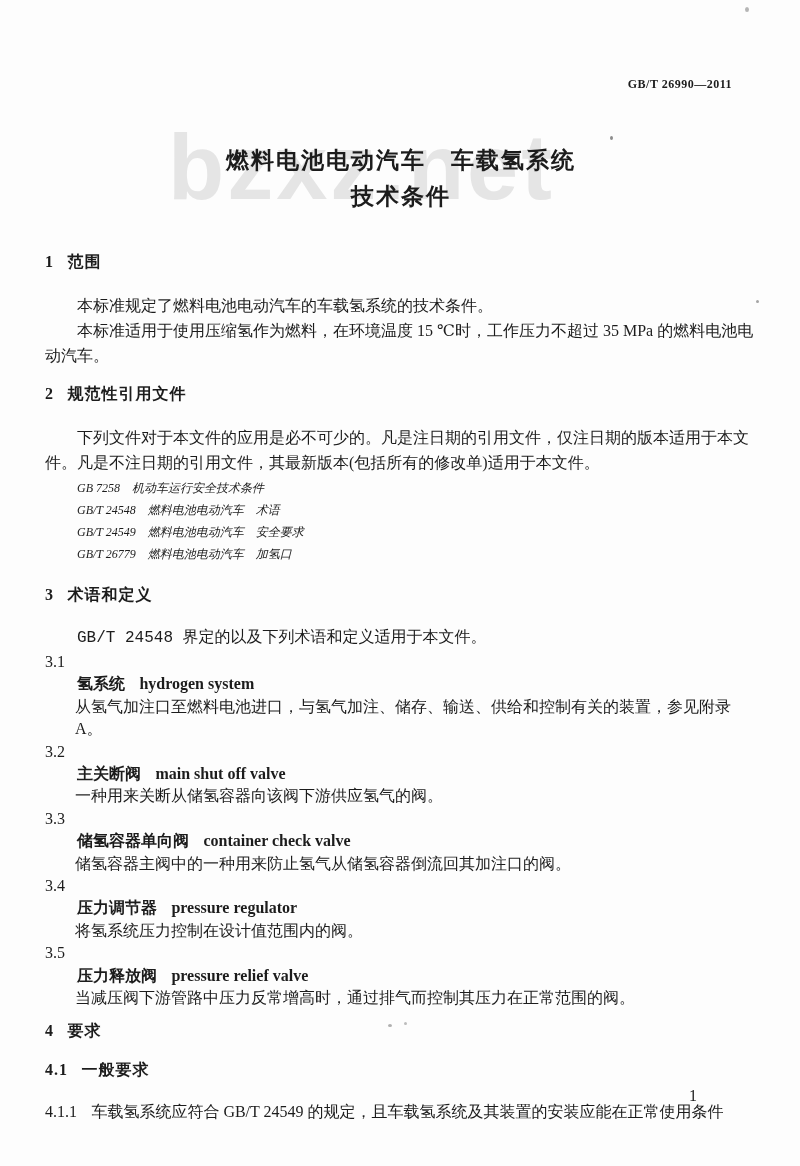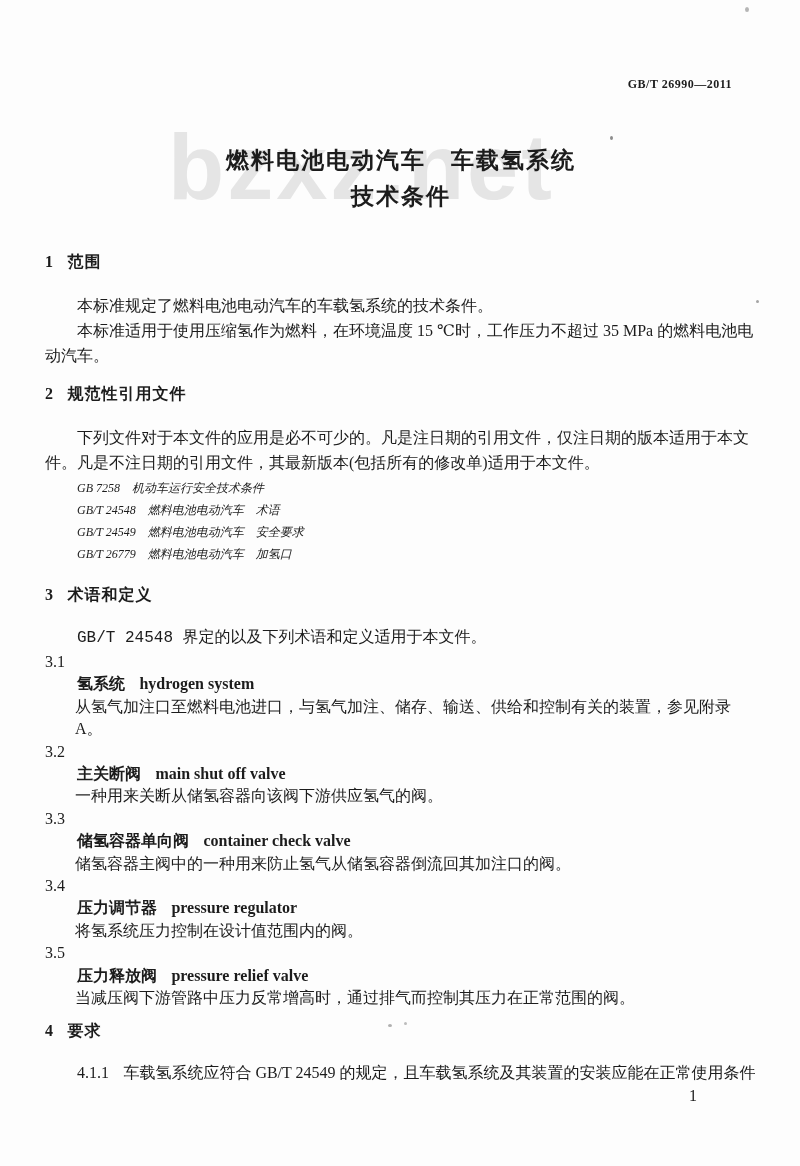--- a/index.html
+++ b/index.html
@@ -53,21 +53,21 @@
   .sec2 { margin-top: 15px; }
   .sec3 { margin-top: 19px; }
   .sec4 { margin-top: 10px; }
   .sec41 { margin-top: 18px; }
 
   .p { font-size: 16px; line-height: 25px; margin: 0; }
   .indent { text-indent: 32px; }
   .p-scope1 { margin-top: 21px; }
   .refs-intro { margin-top: 21px; }
   .terms-intro { margin-top: 21px; font-family: Liberation Mono, monospace; }
-  .p411 { margin-top: 19px; margin-left: 32px; }
+  .p411 { margin-top: 19px; }
   .clause-num { margin-right: 0.9em; }
 
   .ref-list { margin-top: 2px; }
   .ref-item { font-size: 12px; line-height: 22px; padding-left: 32px; font-style: italic; }
   .ref-title { margin-left: 1em; }
 
   .terms { margin-top: 0; }
   .term { font-size: 16px; line-height: 22.4px; }
   .term-num { font-weight: normal; }
   .term-title { padding-left: 32px; font-weight: bold; }
@@ -160,20 +160,21 @@
       <div class="term">
         <div class="term-num">3.5</div>
         <div class="term-title"><span>压力释放阀</span><span class="term-en">pressure relief valve</span></div>
         <div class="term-def">当减压阀下游管路中压力反常增高时，通过排气而控制其压力在正常范围的阀。</div>
       </div>
 
     </div>
 
     <h2 class="sec4"><span>4</span><span class="sec-label">要求</span></h2>
 
+    <h2 class="sec41"><span>4.1</span><span class="sec-label">一般要求</span></h2>
 
     <p class="p p411"><span class="clause-num">4.1.1</span><span>车载氢系统应符合 GB/T 24549 的规定，且车载氢系统及其装置的安装应能在正常使用条件</span></p>
 
   </div>
 
   <div class="page-number">1</div>
 
 </div>
 
 </body></html>

